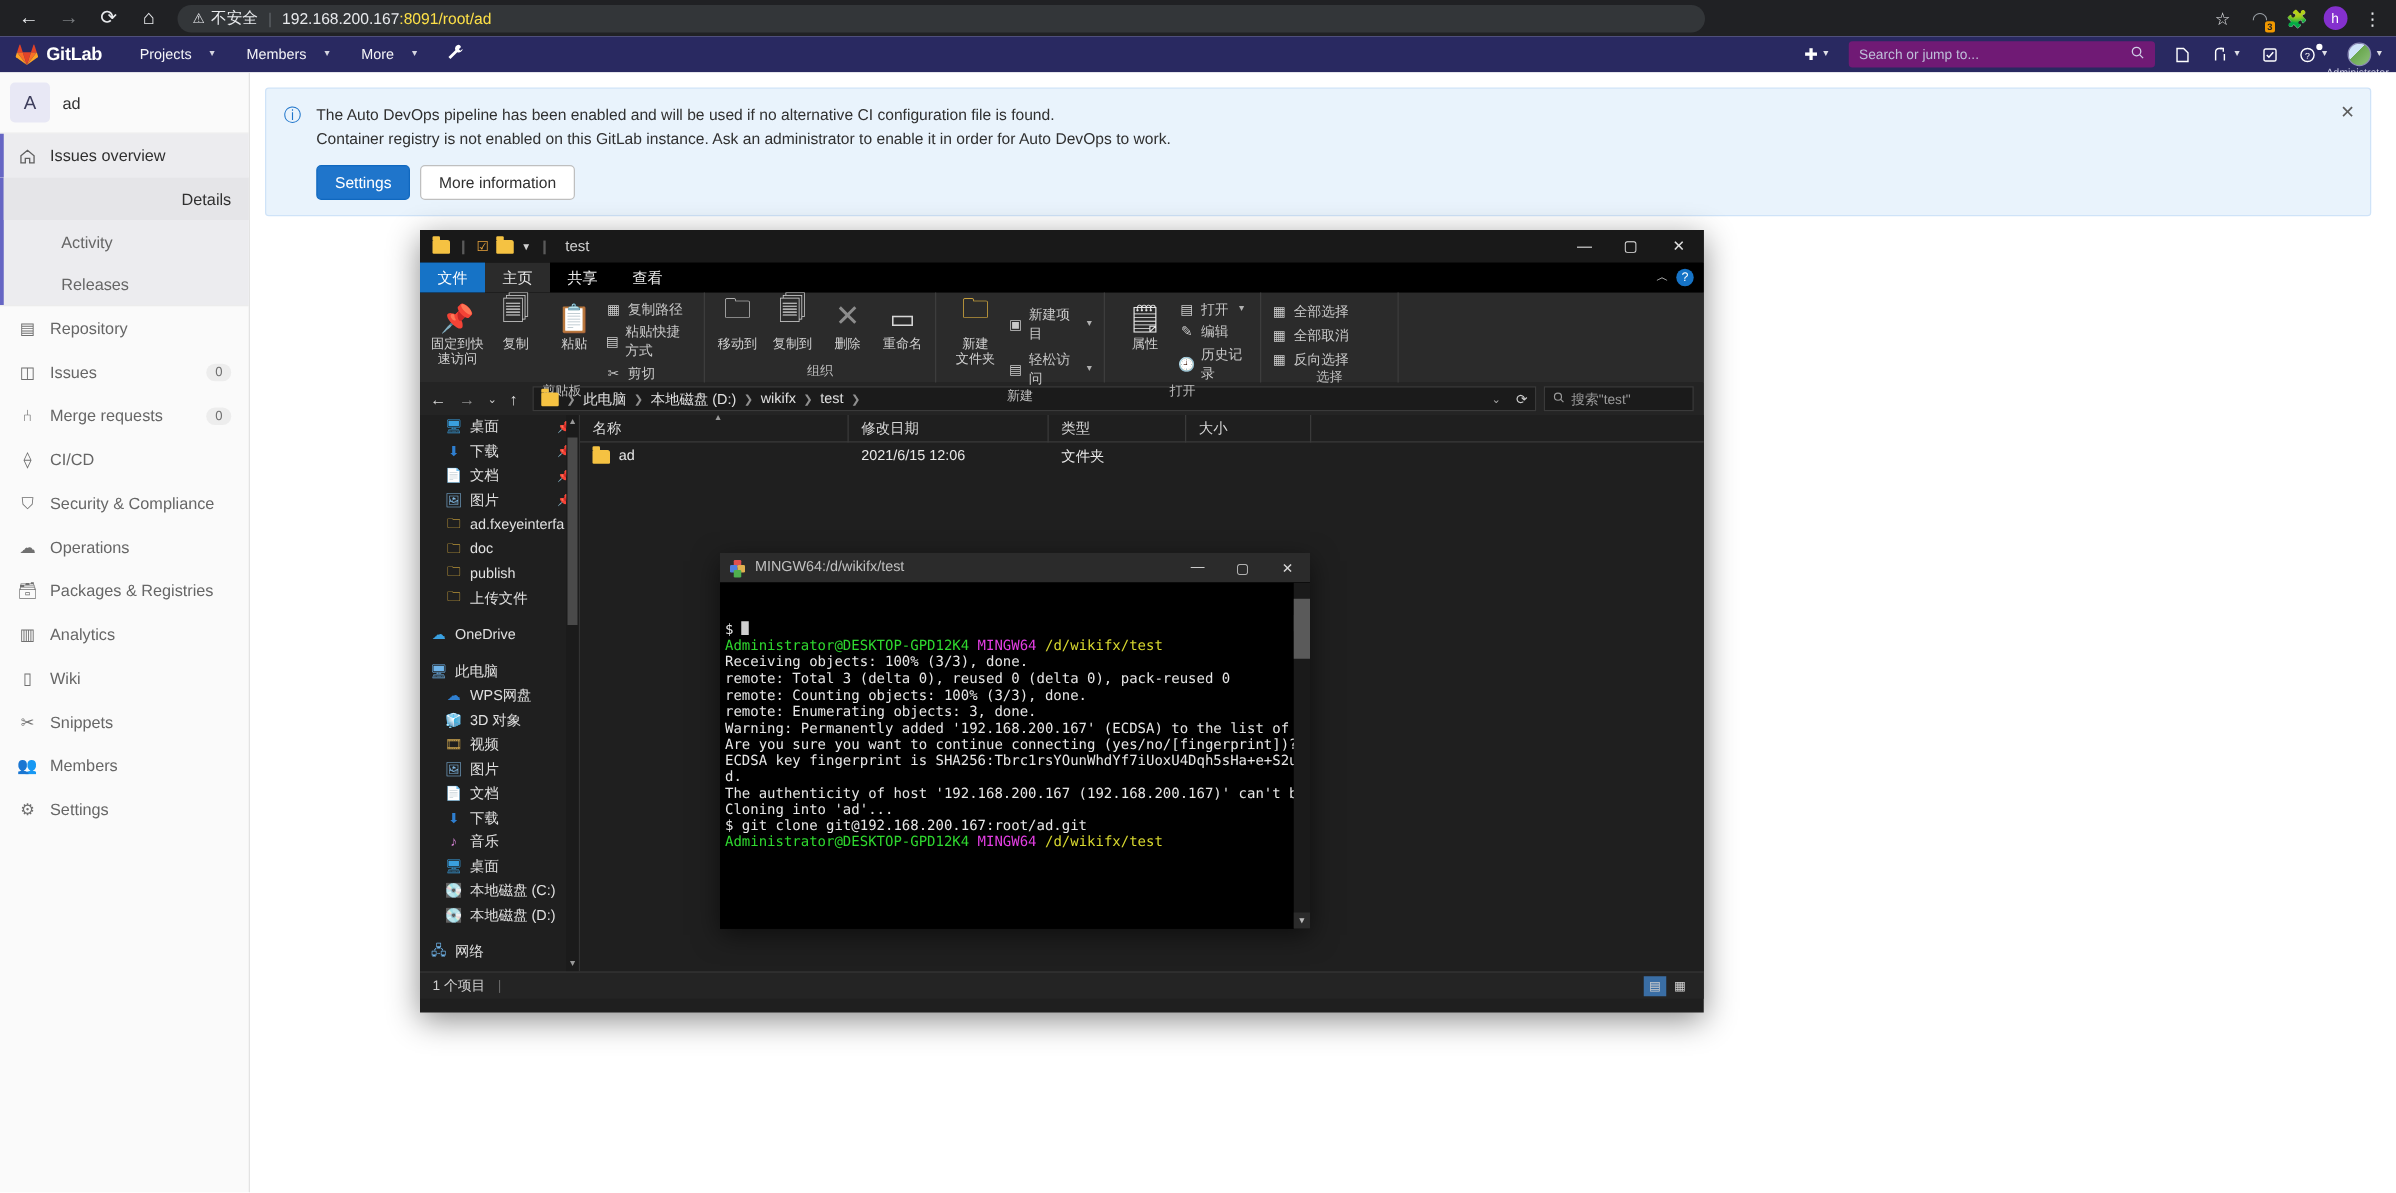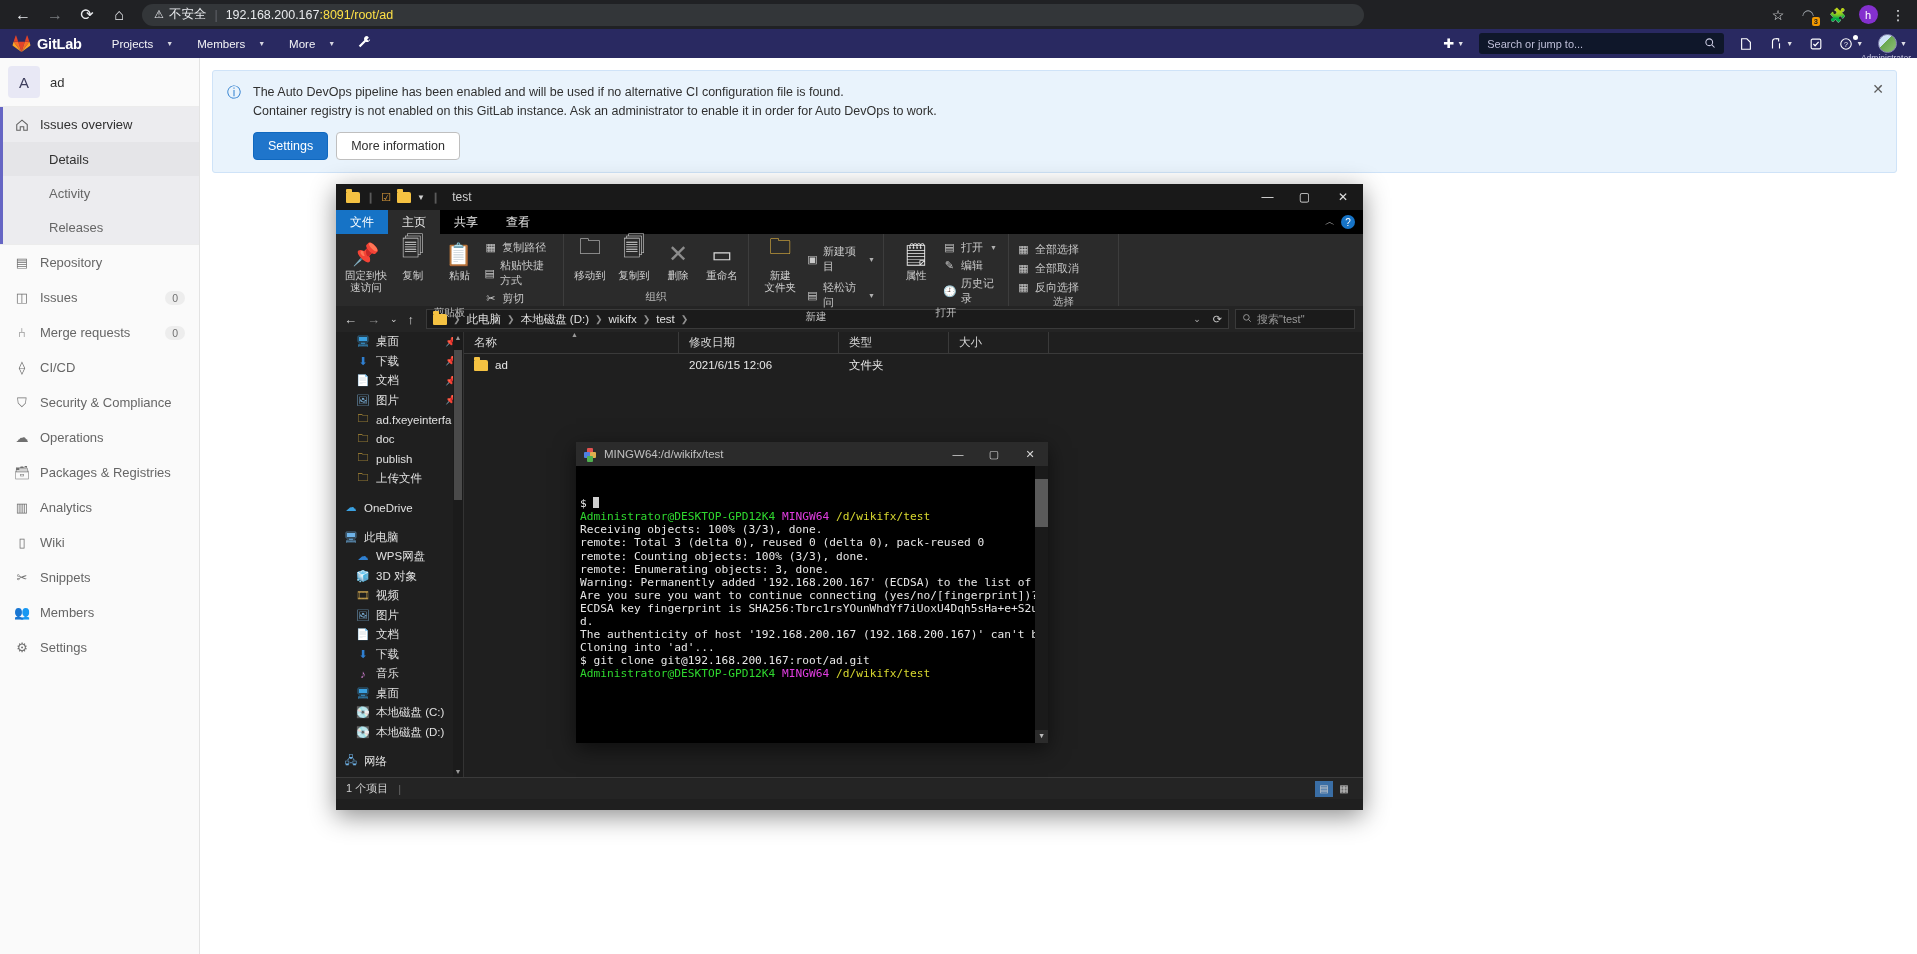--- a/index.html
+++ b/index.html
@@ -62,21 +62,21 @@
     display: flex; align-items: center; gap: 13px; opacity: 0.95;
   }
   .caret { font-size: 7px; opacity: 0.85; }
   .gl-wrench { margin-left: 10px; font-size: 13px; }
   .gl-right { position: absolute; right: 0; top: 0; height: 29px; display: flex; align-items: center; gap: 2px; padding-right: 4px;}
   .gl-ico {
     height: 29px; padding: 0 7px; display: flex; align-items: center; justify-content: center;
     color: #fff; font-size: 13px; gap: 3px;
   }
   .gl-search {
-    width: 245px; height: 21px; background: #0f172a; border-radius: 3px;
+    width: 245px; height: 21px; background: #701a75; border-radius: 3px;
     display: flex; align-items: center; padding: 0 8px; font-size: 11px; color: #bfbfd9;
     justify-content: space-between; margin: 0 6px;
   }
   .gl-usr { position: relative; display: flex; align-items: center; gap: 3px; padding: 0 6px; }
   .gl-usr-av {
     width: 19px; height: 19px; border-radius: 50%;
     background: linear-gradient(135deg,#cfe3f7 40%, #6aa84f 40%, #8ec07c 100%);
     border: 1px solid #8b8bb5;
   }
   .gl-usr-label {
@@ -103,21 +103,21 @@
   .proj-name { font-size: 13px; color: #303030; }
   .side-group { border-top: 1px solid #ececec; }
   .side-item {
     display: flex; align-items: center; height: 35px; padding: 0 14px; gap: 10px;
     font-size: 13px; color: #666; position: relative;
   }
   .side-item.active-parent { background: #ececef; color: #303030; }
   .side-item .sico { width: 16px; display: flex; align-items:center; justify-content:center; color:#707070; }
   .side-sub { background: #ececef; border-left: 3px solid #6666c4; }
   .side-sub .side-item { padding-left: 46px; height: 34px; }
-  .side-sub .side-item.current { background: #e5e5e8; color: #303030; }
+  .side-sub .side-item.current { background: #e5e5e8; color: #303030; justify-content: flex-end; }
   .side-badge {
     margin-left: auto; background: #ededed; color: #707070; border-radius: 8px;
     font-size: 10.5px; padding: 1px 7px;
   }
   .overview-bar { position: absolute; left:0; top:0; width:3px; height:100%; background:#6666c4; }
 
   
   .content { position: absolute; left: 200px; top: 0; right: 0; height: 896px; background: #fff; }
   .alert {
     margin: 12px 20px 0 12px; background: #e9f3fc; border: 1px solid #cfe3f8; border-radius: 3px;

